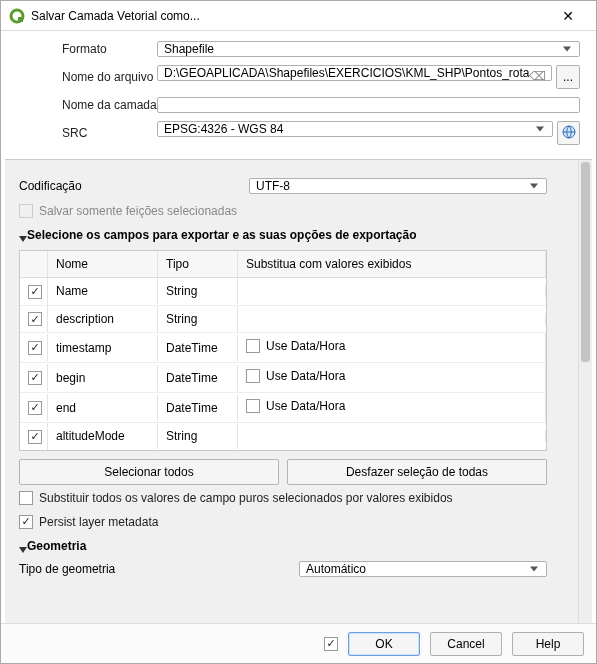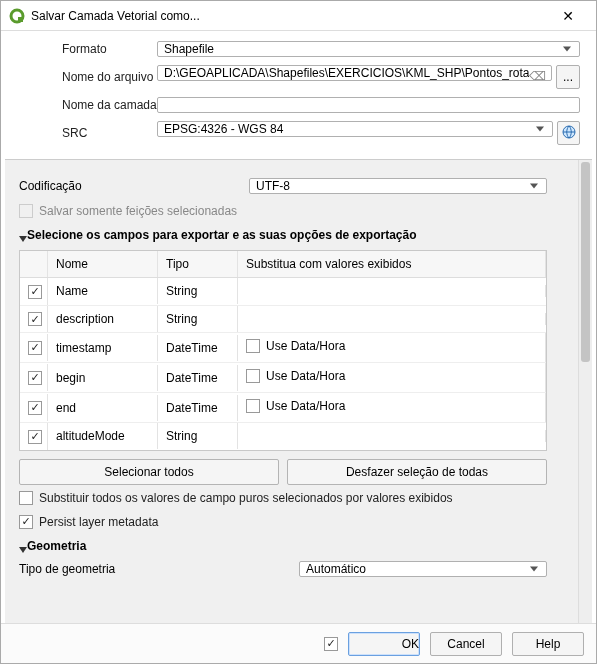--- a/index.html
+++ b/index.html
@@ -239,18 +239,18 @@
     </div>
   </div>
 
   <div class="footer">
     <div class="spacer"></div>
     <div class="checkbox-row enabled" style="margin:0">
       <span class="chk">
           <span class="mark">✓</span>
         </span>
     </div>
-    <div class="fbtn ok" style="position:relative;text-align:right;">OK</div>
+    <div class="fbtn ok" style="position:relative;">OK</div>
     <div class="fbtn">Cancel</div>
     <div class="fbtn">Help</div>
   </div>
 
 </div>
 
 </body></html>

